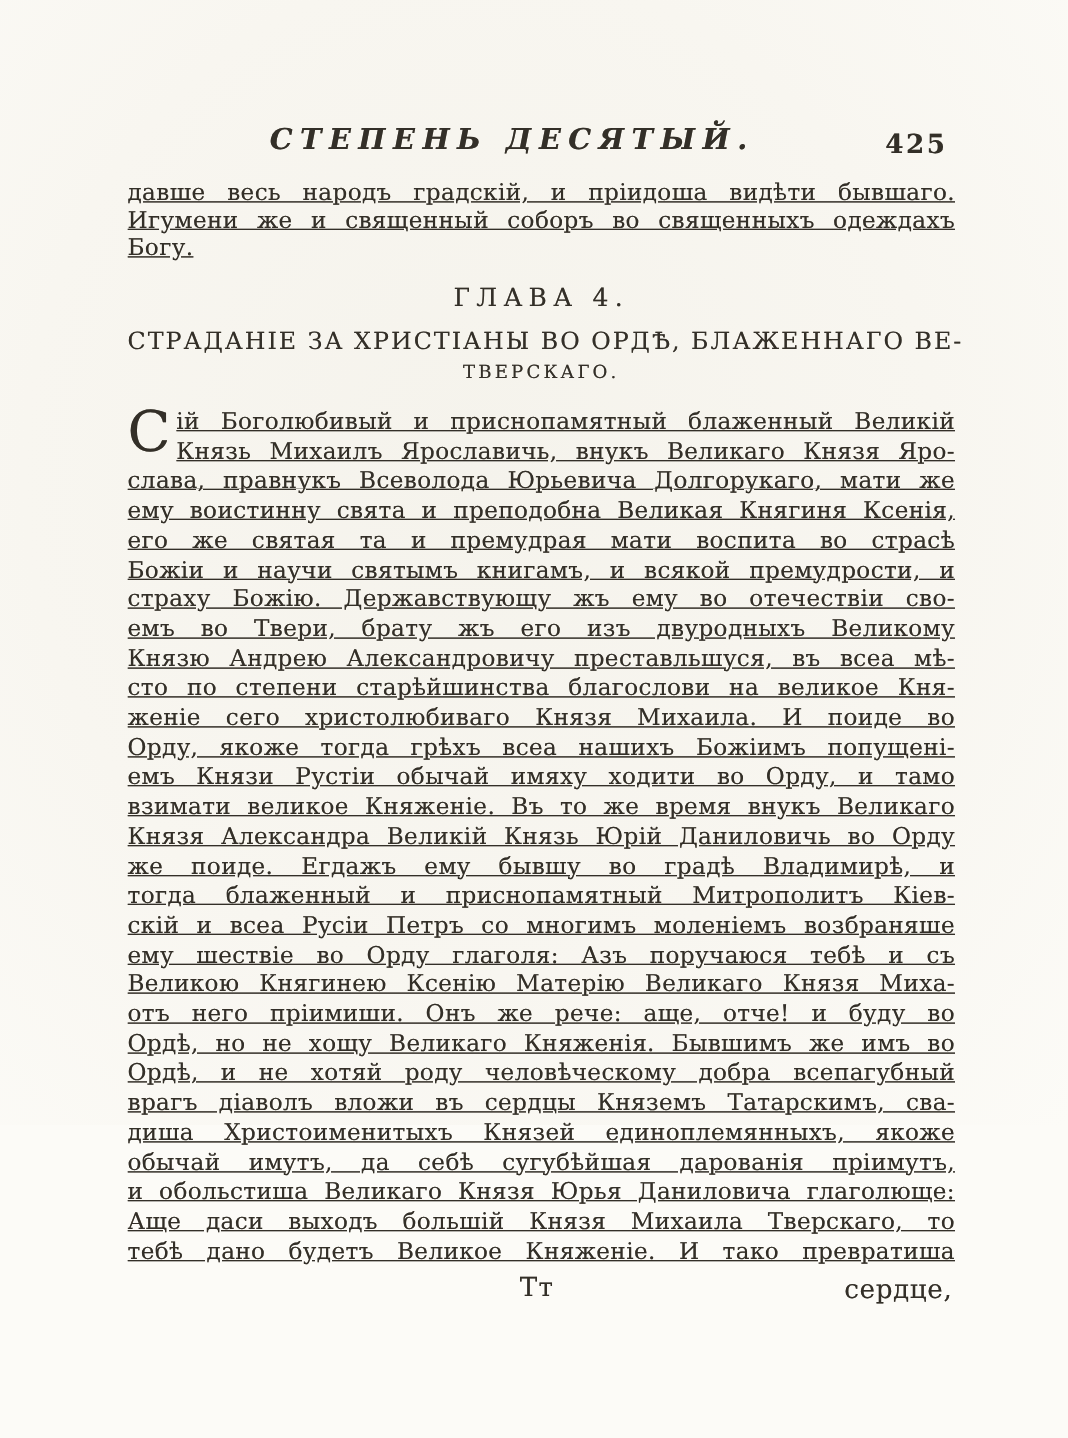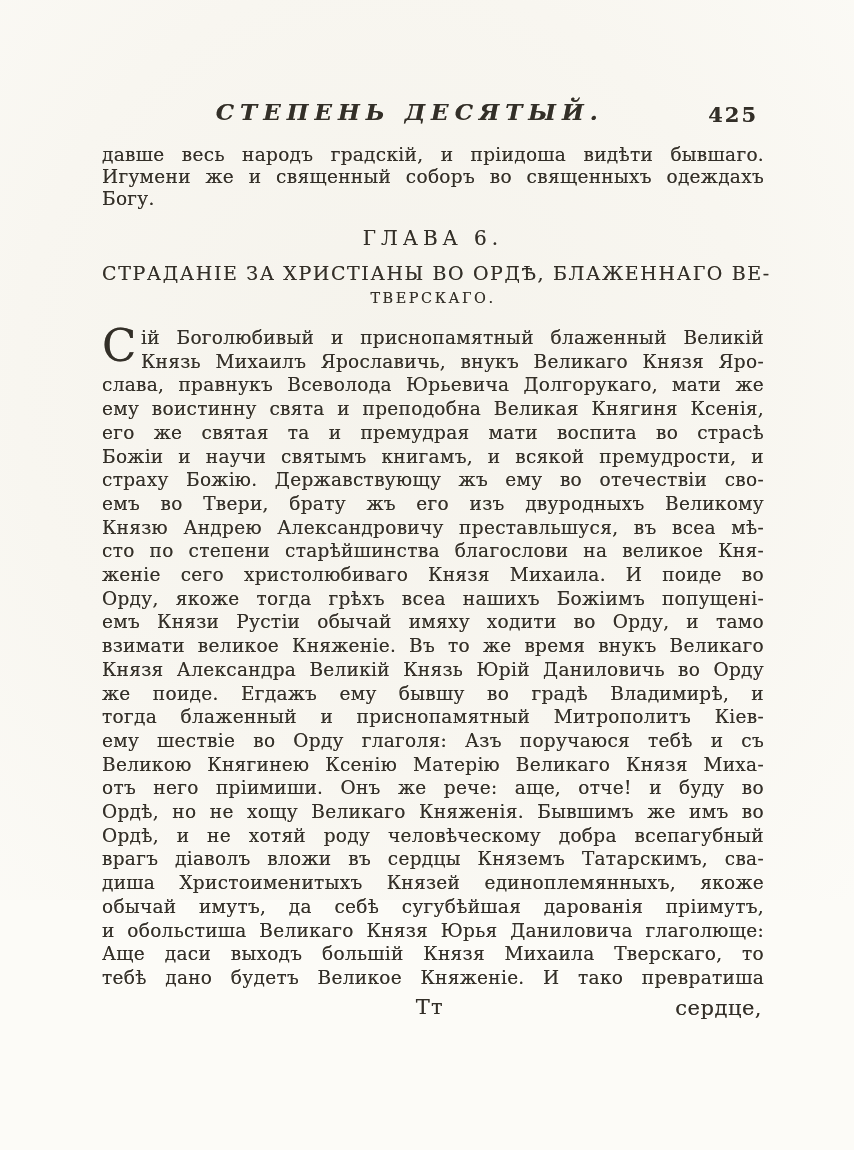--- a/index.html
+++ b/index.html
@@ -34,20 +34,21 @@
     position: absolute; right: 6px; top: 4px;
     font-weight: bold; font-size: 21px; letter-spacing: 2px;
   }
   
   .para .line {
     text-align: justify;
     -moz-text-align-last: justify;
     text-align-last: justify;
     white-space: nowrap;
     overflow: hidden;
+    text-decoration: underline;
   }
   .short-last .line:last-child { text-align-last: left; -moz-text-align-last: left; }
   .intro {
     margin-top: 10px;
     font-size: 18.5px; line-height: 22px;
     letter-spacing: 0.3px;
   }
   .chapter-label {
     margin-top: 16px;
     text-align: center;
@@ -86,21 +87,21 @@
       <span class="running-title">СТЕПЕНЬ ДЕСЯТЫЙ.</span>
       <span class="page-number">425</span>
     </div>
 
     <div class="intro para short-last">
         <div class="line">давше весь народъ градскій, и пріидоша видѣти бывшаго.</div>
         <div class="line">Игумени же и священный соборъ во священныхъ одеждахъ</div>
         <div class="line">Богу.</div>
       </div>
 
-    <div class="chapter-label">ГЛАВА 6.</div>
+    <div class="chapter-label">ГЛАВА 4.</div>
 
     <div class="chapter-title">
         <div class="line">СТРАДАНІЕ ЗА ХРИСТІАНЫ ВО ОРДѢ, БЛАЖЕННАГО ВЕ-</div>
         <div class="line">ТВЕРСКАГО.</div>
       </div>
 
     <div class="body-wrap">
       <span class="dropcap">С</span>
       <div class="body para">
           <div class="line dc-indent">ій Боголюбивый и приснопамятный блаженный Великій</div>
@@ -113,20 +114,21 @@
           <div class="line">емъ во Твери, брату жъ его изъ двуродныхъ Великому</div>
           <div class="line">Князю Андрею Александровичу преставльшуся, въ всеа мѣ-</div>
           <div class="line">сто по степени старѣйшинства благослови на великое Кня-</div>
           <div class="line">женіе сего христолюбиваго Князя Михаила. И поиде во</div>
           <div class="line">Орду, якоже тогда грѣхъ всеа нашихъ Божіимъ попущені-</div>
           <div class="line">емъ Князи Рустіи обычай имяху ходити во Орду, и тамо</div>
           <div class="line">взимати великое Княженіе. Въ то же время внукъ Великаго</div>
           <div class="line">Князя Александра Великій Князь Юрій Даниловичь во Орду</div>
           <div class="line">же поиде. Егдажъ ему бывшу во градѣ Владимирѣ, и</div>
           <div class="line">тогда блаженный и приснопамятный Митрополитъ Кіев-</div>
+          <div class="line">скій и всеа Русіи Петръ со многимъ моленіемъ возбраняше</div>
           <div class="line">ему шествіе во Орду глаголя: Азъ поручаюся тебѣ и съ</div>
           <div class="line">Великою Княгинею Ксенію Матерію Великаго Князя Миха-</div>
           <div class="line">отъ него пріимиши. Онъ же рече: аще, отче! и буду во</div>
           <div class="line">Ордѣ, но не хощу Великаго Княженія. Бывшимъ же имъ во</div>
           <div class="line">Ордѣ, и не хотяй роду человѣческому добра всепагубный</div>
           <div class="line">врагъ діаволъ вложи въ сердцы Княземъ Татарскимъ, сва-</div>
           <div class="line">диша Христоименитыхъ Князей единоплемянныхъ, якоже</div>
           <div class="line">обычай имутъ, да себѣ сугубѣйшая дарованія пріимутъ,</div>
           <div class="line">и обольстиша Великаго Князя Юрья Даниловича глаголюще:</div>
           <div class="line">Аще даси выходъ большій Князя Михаила Тверскаго, то</div>

